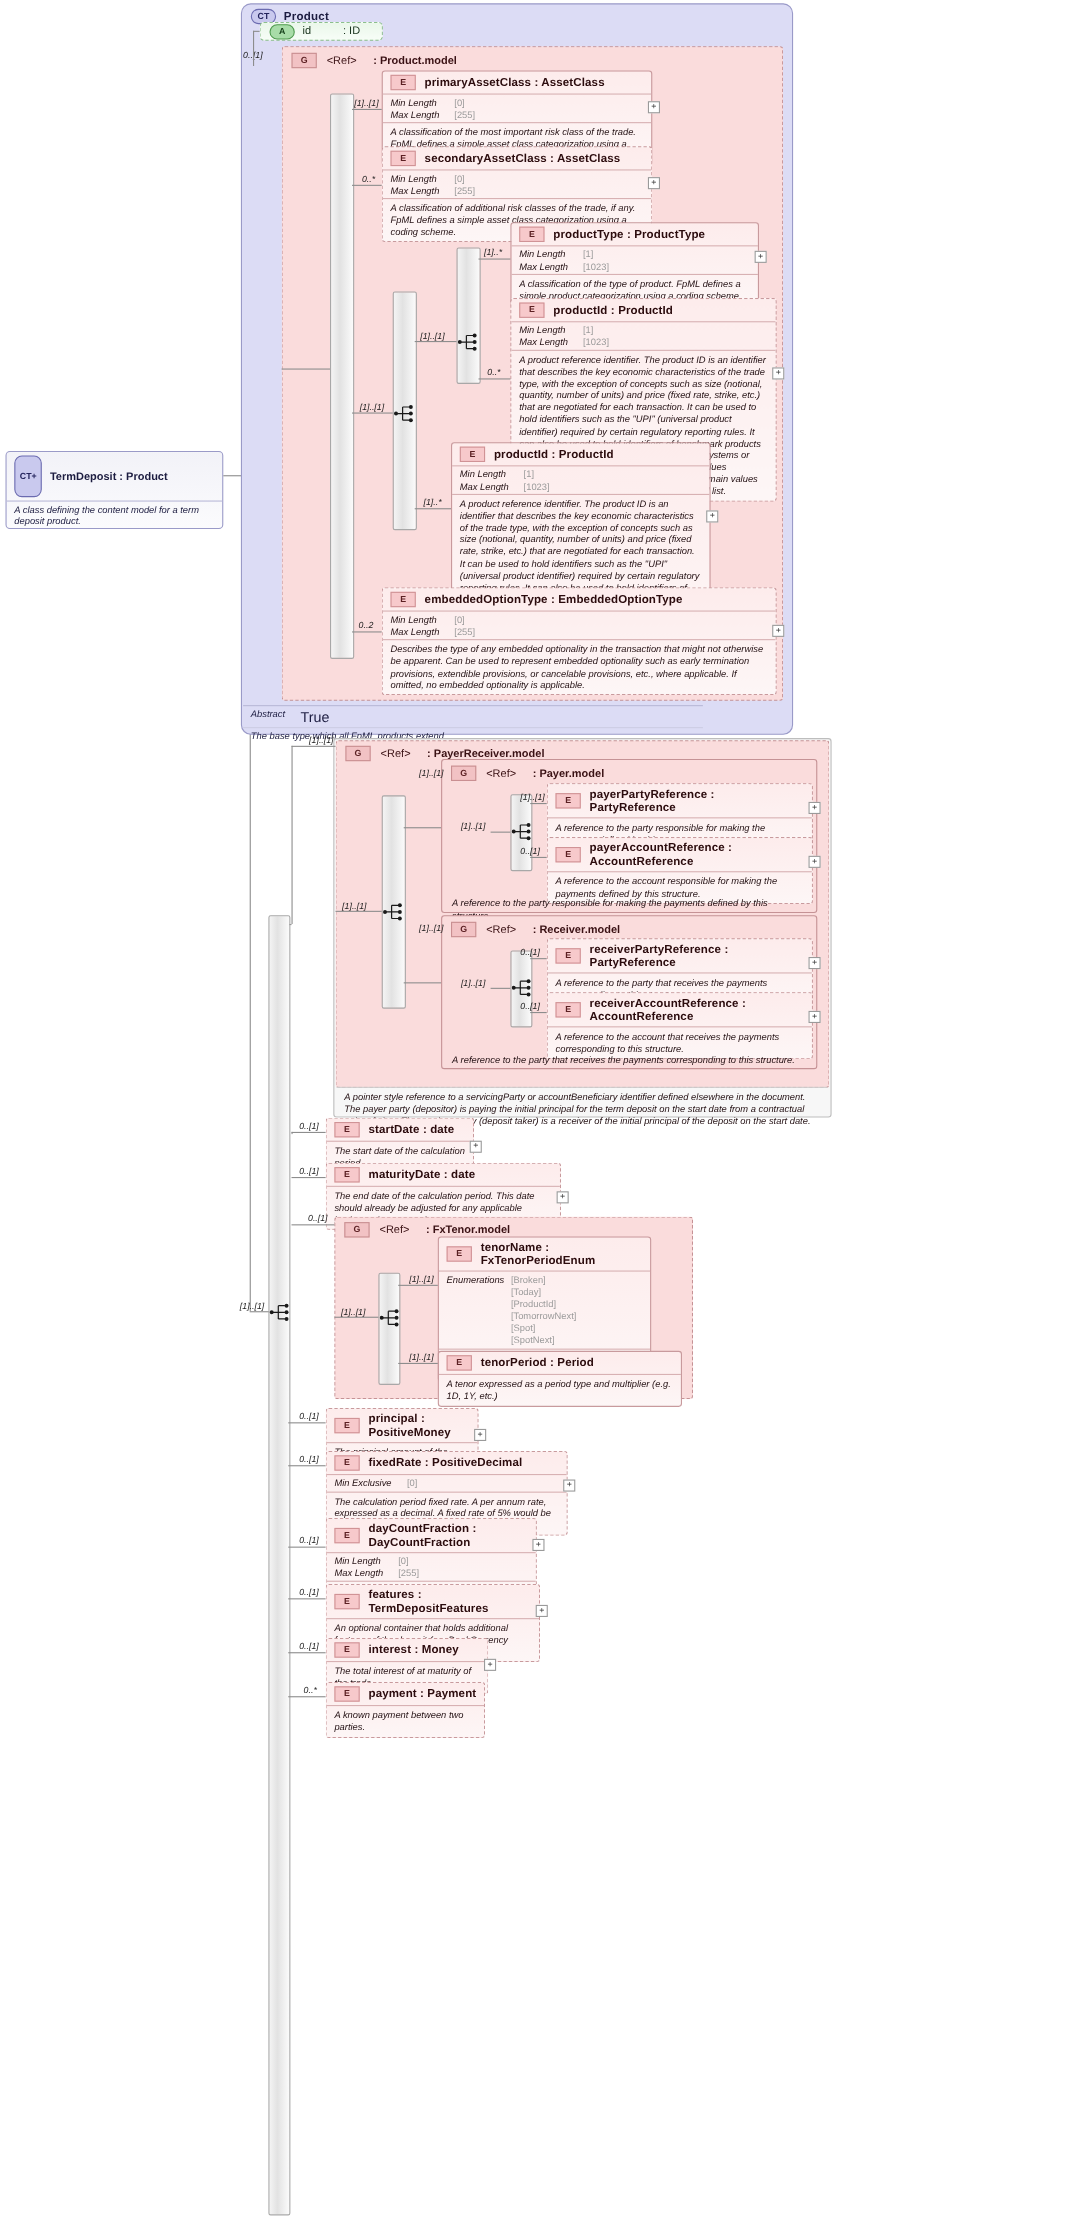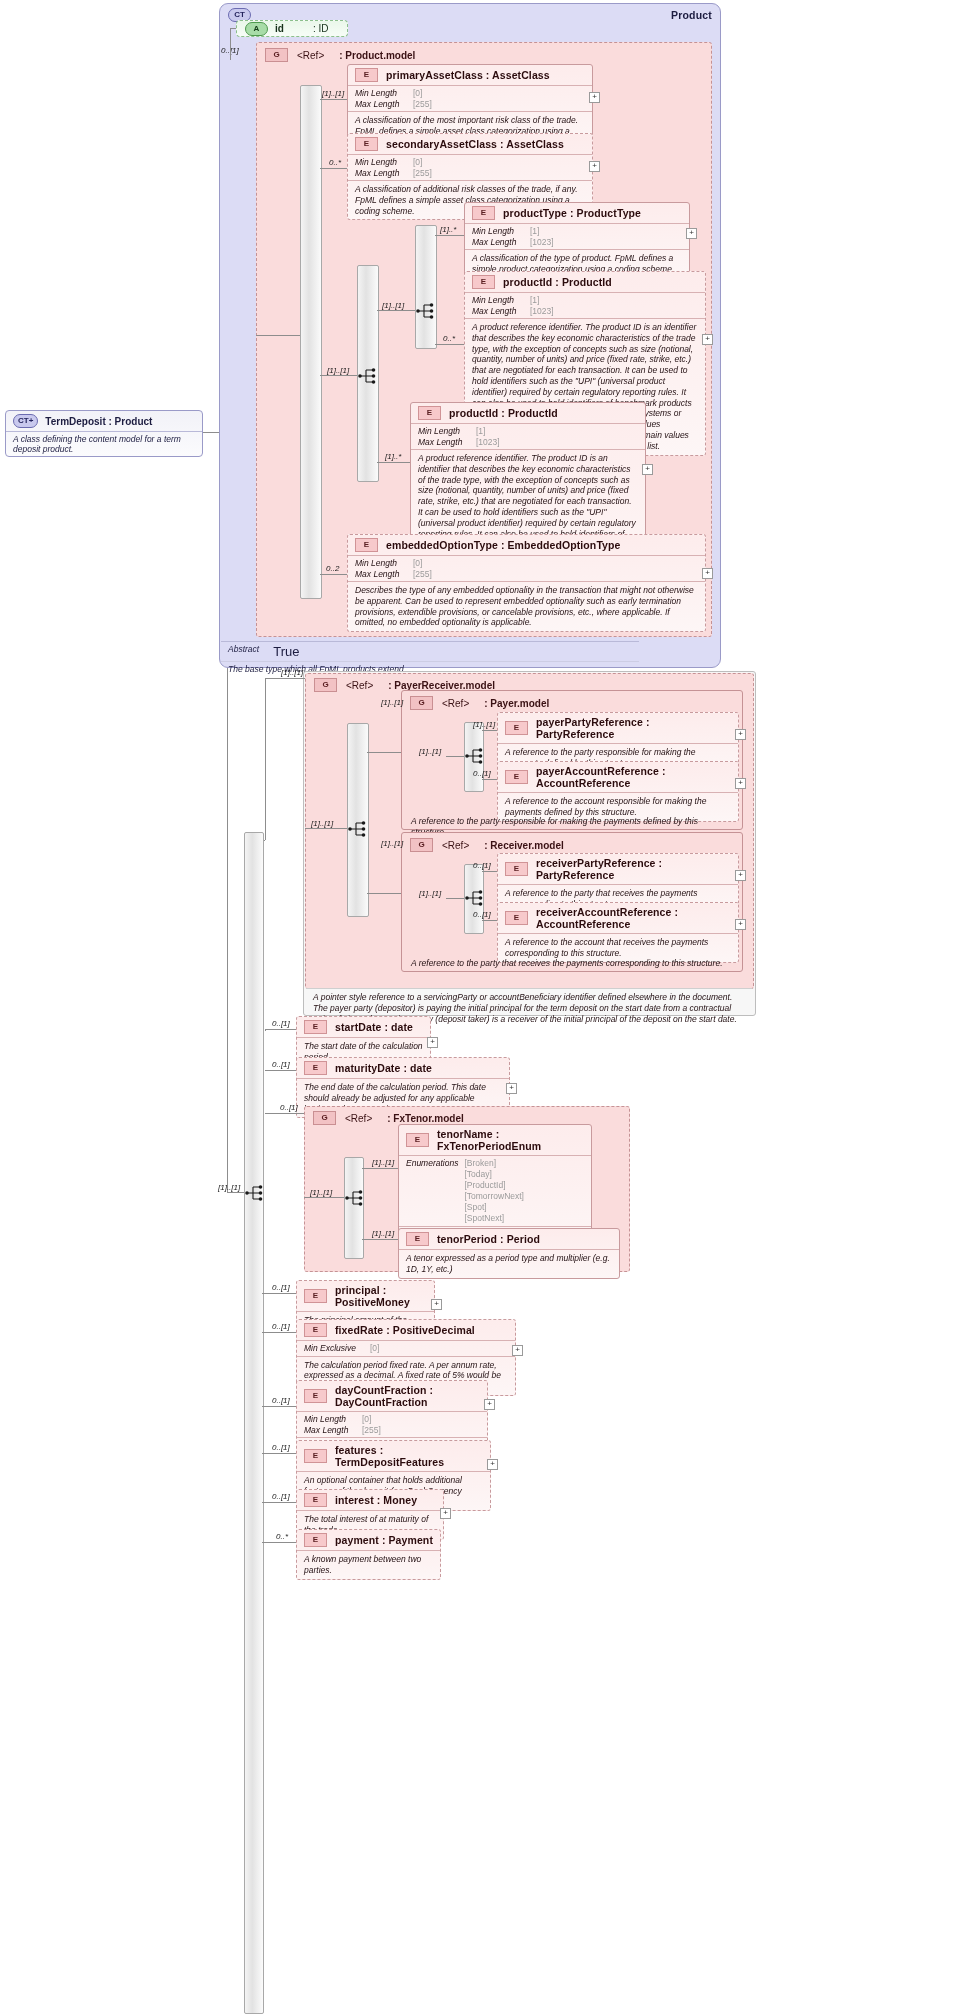--- a/index.html
+++ b/index.html
@@ -12,21 +12,21 @@
 
   
   .abs{position:absolute;box-sizing:border-box;}
 
   
   .ct-box{
     background:#dcdcf5;
     border:1px solid #9a9ac8;
     border-radius:9px;
   }
-  .ct-hdr{display:flex;align-items:center;gap:7px;padding:4px 8px;justify-content:space-between;}
+  .ct-hdr{display:flex;align-items:center;gap:7px;padding:4px 8px;}
   .badge{
     display:inline-block;text-align:center;font-size:8.5px;font-weight:bold;
     line-height:11px;height:11px;min-width:13px;padding:0 1px;
   }
   .badge-ct{
     border:1px solid #6b6bb0;border-radius:7px;background:#c9c9ee;color:#23235c;
     padding:0 4px;height:12px;line-height:12px;font-size:8px;
   }
   .badge-a{
     border:1px solid #4f9a4f;border-radius:7px;background:#a8dca8;color:#16401a;
@@ -41,21 +41,21 @@
     padding:0 4px;height:12px;line-height:12px;font-size:8px;
   }
   .ct-title{font-size:10.5px;font-weight:bold;color:#1c1c40;letter-spacing:.2px;}
 
   
   .attr-box{
     background:linear-gradient(to bottom,#eaf7ea,#f7fdf7);
     border:1px dashed #8cbf8c;border-radius:4px;
     display:flex;align-items:center;gap:7px;padding:3px 8px;
   }
-  .attr-name{font-size:10px;color:#16301a;font-weight:bold;}
+  .attr-name{font-size:10px;color:#16301a;font-weight:normal;}
   .attr-type{font-size:10px;color:#16301a;}
 
   
   .grp-box{
     background:#fadcdc;
     border:1px dashed #c59295;
     border-radius:3px;
   }
   .grp-solid{
     background:#fadcdc;
@@ -109,21 +109,21 @@
 
   
   .root-box{
     background:linear-gradient(to bottom,#f2f2f8,#fbfbfd);
     border:1px solid #9a9ac8;border-radius:4px;
   }
   .root-hdr{display:flex;align-items:center;gap:7px;padding:3px 7px;border-bottom:1px solid #b9b9d8;}
   .root-title{font-size:10px;font-weight:bold;color:#1c1c40;}
   .badge-ctp{
     border:1px solid #6b6bb0;border-radius:7px;background:#c9c9ee;color:#23235c;
-    padding:0 4px;height:12px;line-height:12px;font-size:8px;font-weight:bold;
+    padding:12px 4px;height:12px;line-height:12px;font-size:8px;font-weight:bold;
   }
 
   
   .abs-foot{border-top:1px solid #b9b9d8;padding:2px 7px;display:flex;gap:14px;}
   .abs-k{font-size:8.5px;font-style:italic;color:#1c1c40;}
   .abs-v{font-size:13px;color:#1c1c40;}
   .abs-doc{padding:2px 7px;font-size:8.5px;font-style:italic;color:#1c1c40;border-top:1px solid #cdcde4;}
 </style>
 </head>
 <body>

